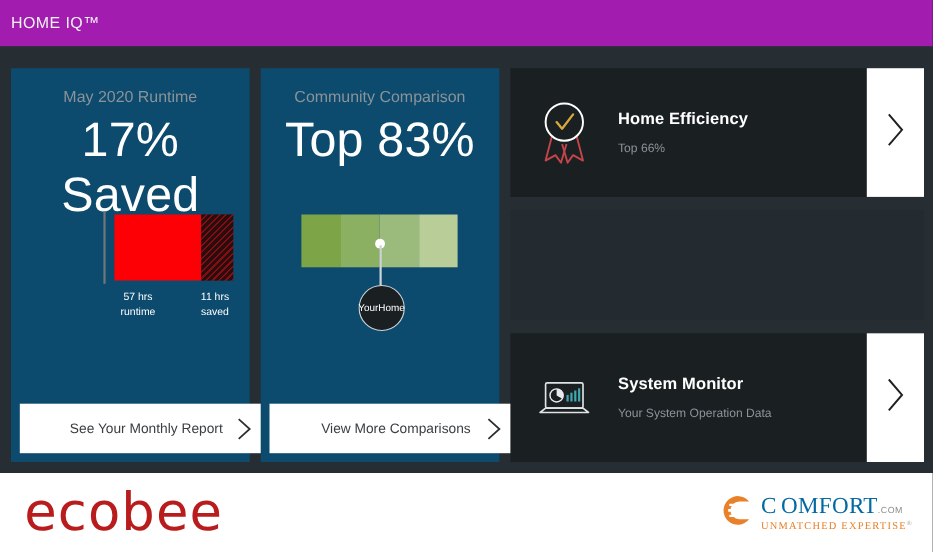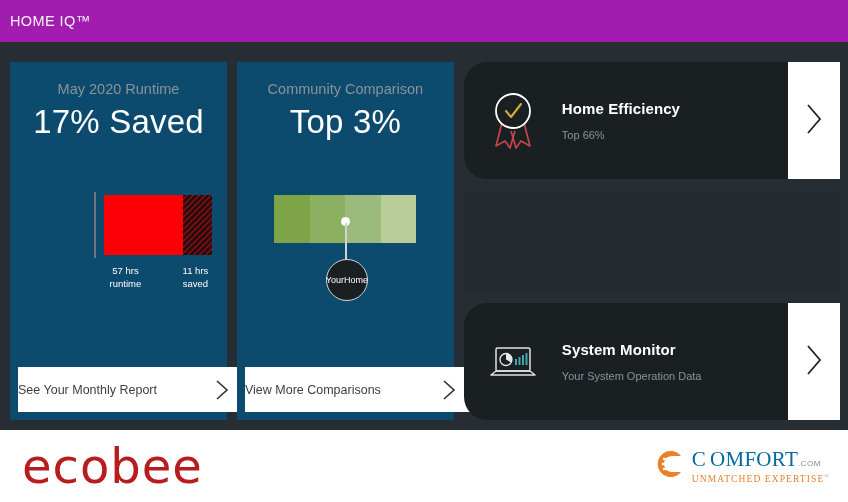--- a/index.html
+++ b/index.html
@@ -55,21 +55,21 @@
   .stat-label {
     text-align: center;
     color: #8b9399;
     font-size: 14.5px;
     margin-top: 19px;
     font-weight: 400;
   }
   .stat-value {
     text-align: center;
     color: #ffffff;
-    font-size: 33px;
+    font-size: 44px;
     font-weight: 300;
     margin-top: 6px;
     letter-spacing: 0.2px;
   }
 
   
   .runtime-graphic {
     position: absolute;
     top: 133px;
     left: 0;
@@ -195,21 +195,21 @@
   
   .cta {
     position: absolute;
     left: 8px;
     bottom: 8px;
     width: 230px;
     height: 45px;
     background: #ffffff;
     display: flex;
     align-items: center;
-    justify-content: flex-start;
+    justify-content: center;
     cursor: pointer;
   }
   .cta-label {
     color: #3b3f42;
     font-size: 12.5px;
     font-weight: 400;
   }
   .cta-chev {
     position: absolute;
     right: 18px;
@@ -224,21 +224,20 @@
     display: flex;
     flex-direction: column;
   }
   .link-card {
     height: 117px;
     background: #1a1f22;
     display: flex;
     align-items: stretch;
     position: relative;
     cursor: pointer;
-    border-radius: 23px;
   }
   .link-card-body {
     flex: 1;
     display: flex;
     align-items: center;
     padding-left: 22px;
   }
   .link-icon {
     width: 54px;
     display: flex;
@@ -358,21 +357,21 @@
       <span class="cta-chev">
         <svg width="16" height="22" viewBox="0 0 16 22">
           <polyline points="3,2 13,11 3,20" fill="none" stroke="#2c2f31" stroke-width="1.6"></polyline>
         </svg>
       </span>
     </div>
   </div>
 
   <div class="stat-card">
     <div class="stat-label">Community Comparison</div>
-    <div class="stat-value">Top 3%</div>
+    <div class="stat-value">Top 83%</div>
 
     <div class="community-graphic">
       <div class="green-bar">
         <div class="green-seg" style="background:#7da548"></div>
         <div class="green-seg" style="background:#8cb062"></div>
         <div class="green-seg" style="background:#9bbb7c"></div>
         <div class="green-seg" style="background:#b8cd97"></div>
       </div>
       <div class="marker-wrap">
         <div class="marker-dot"></div>

